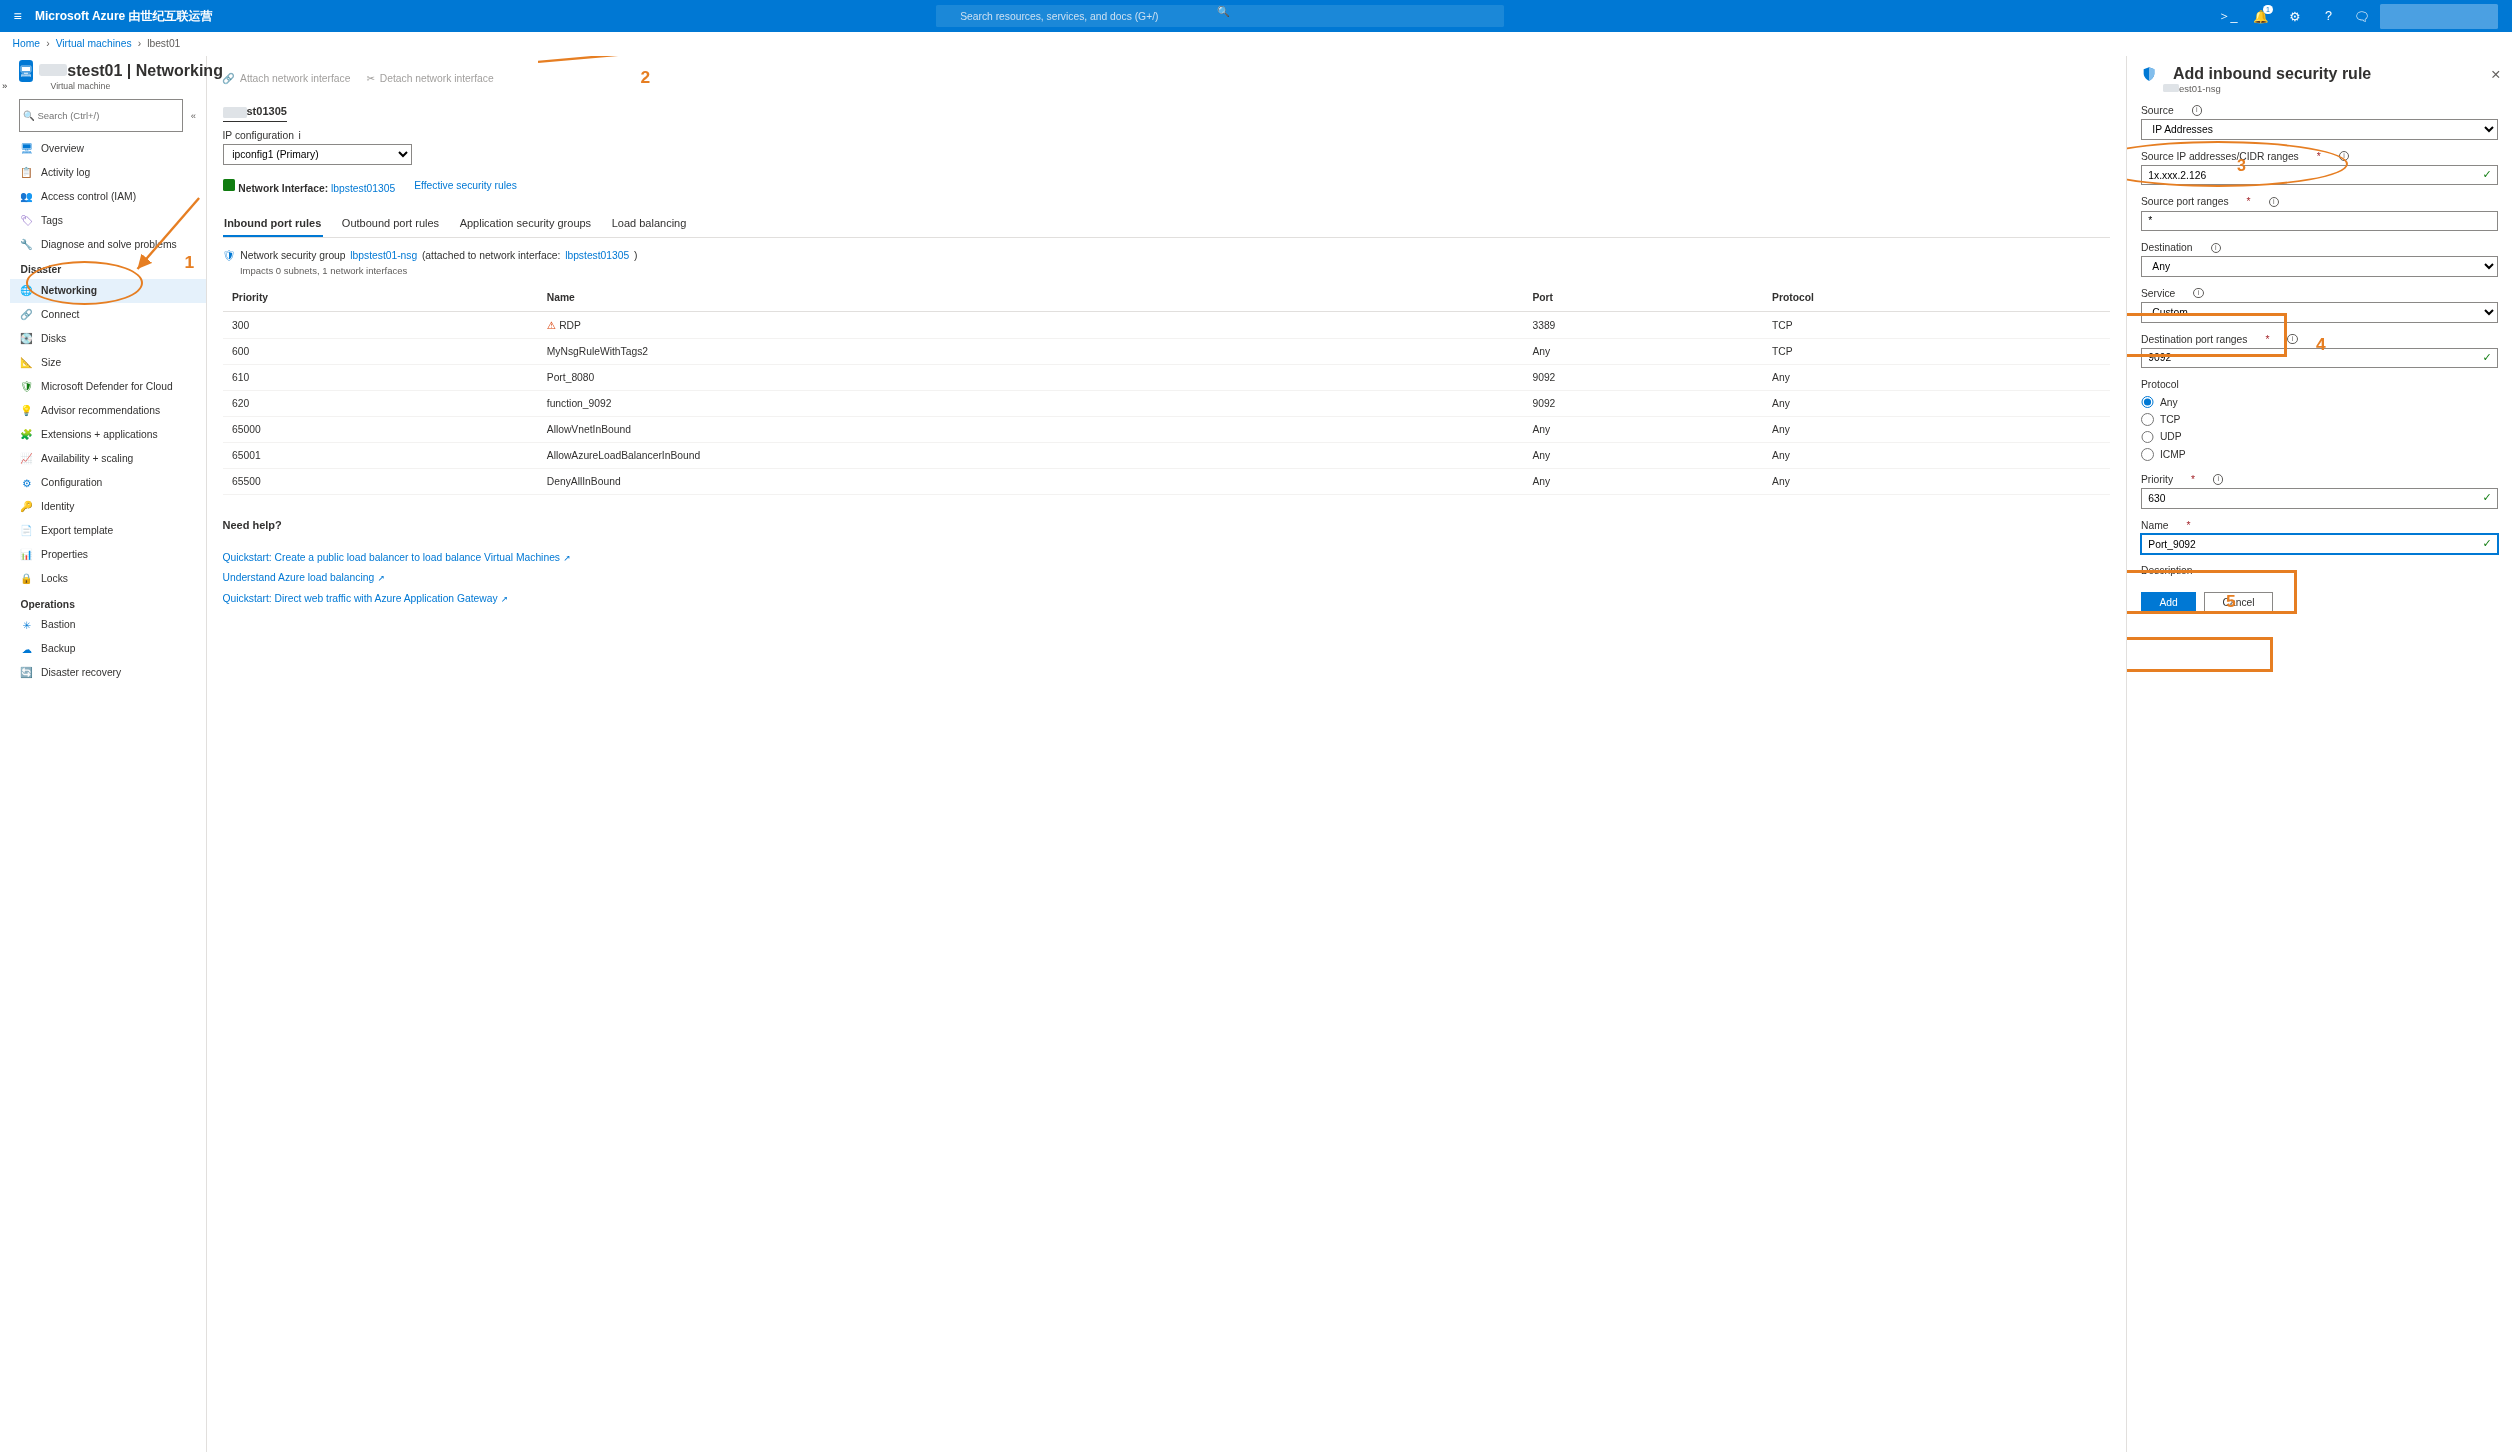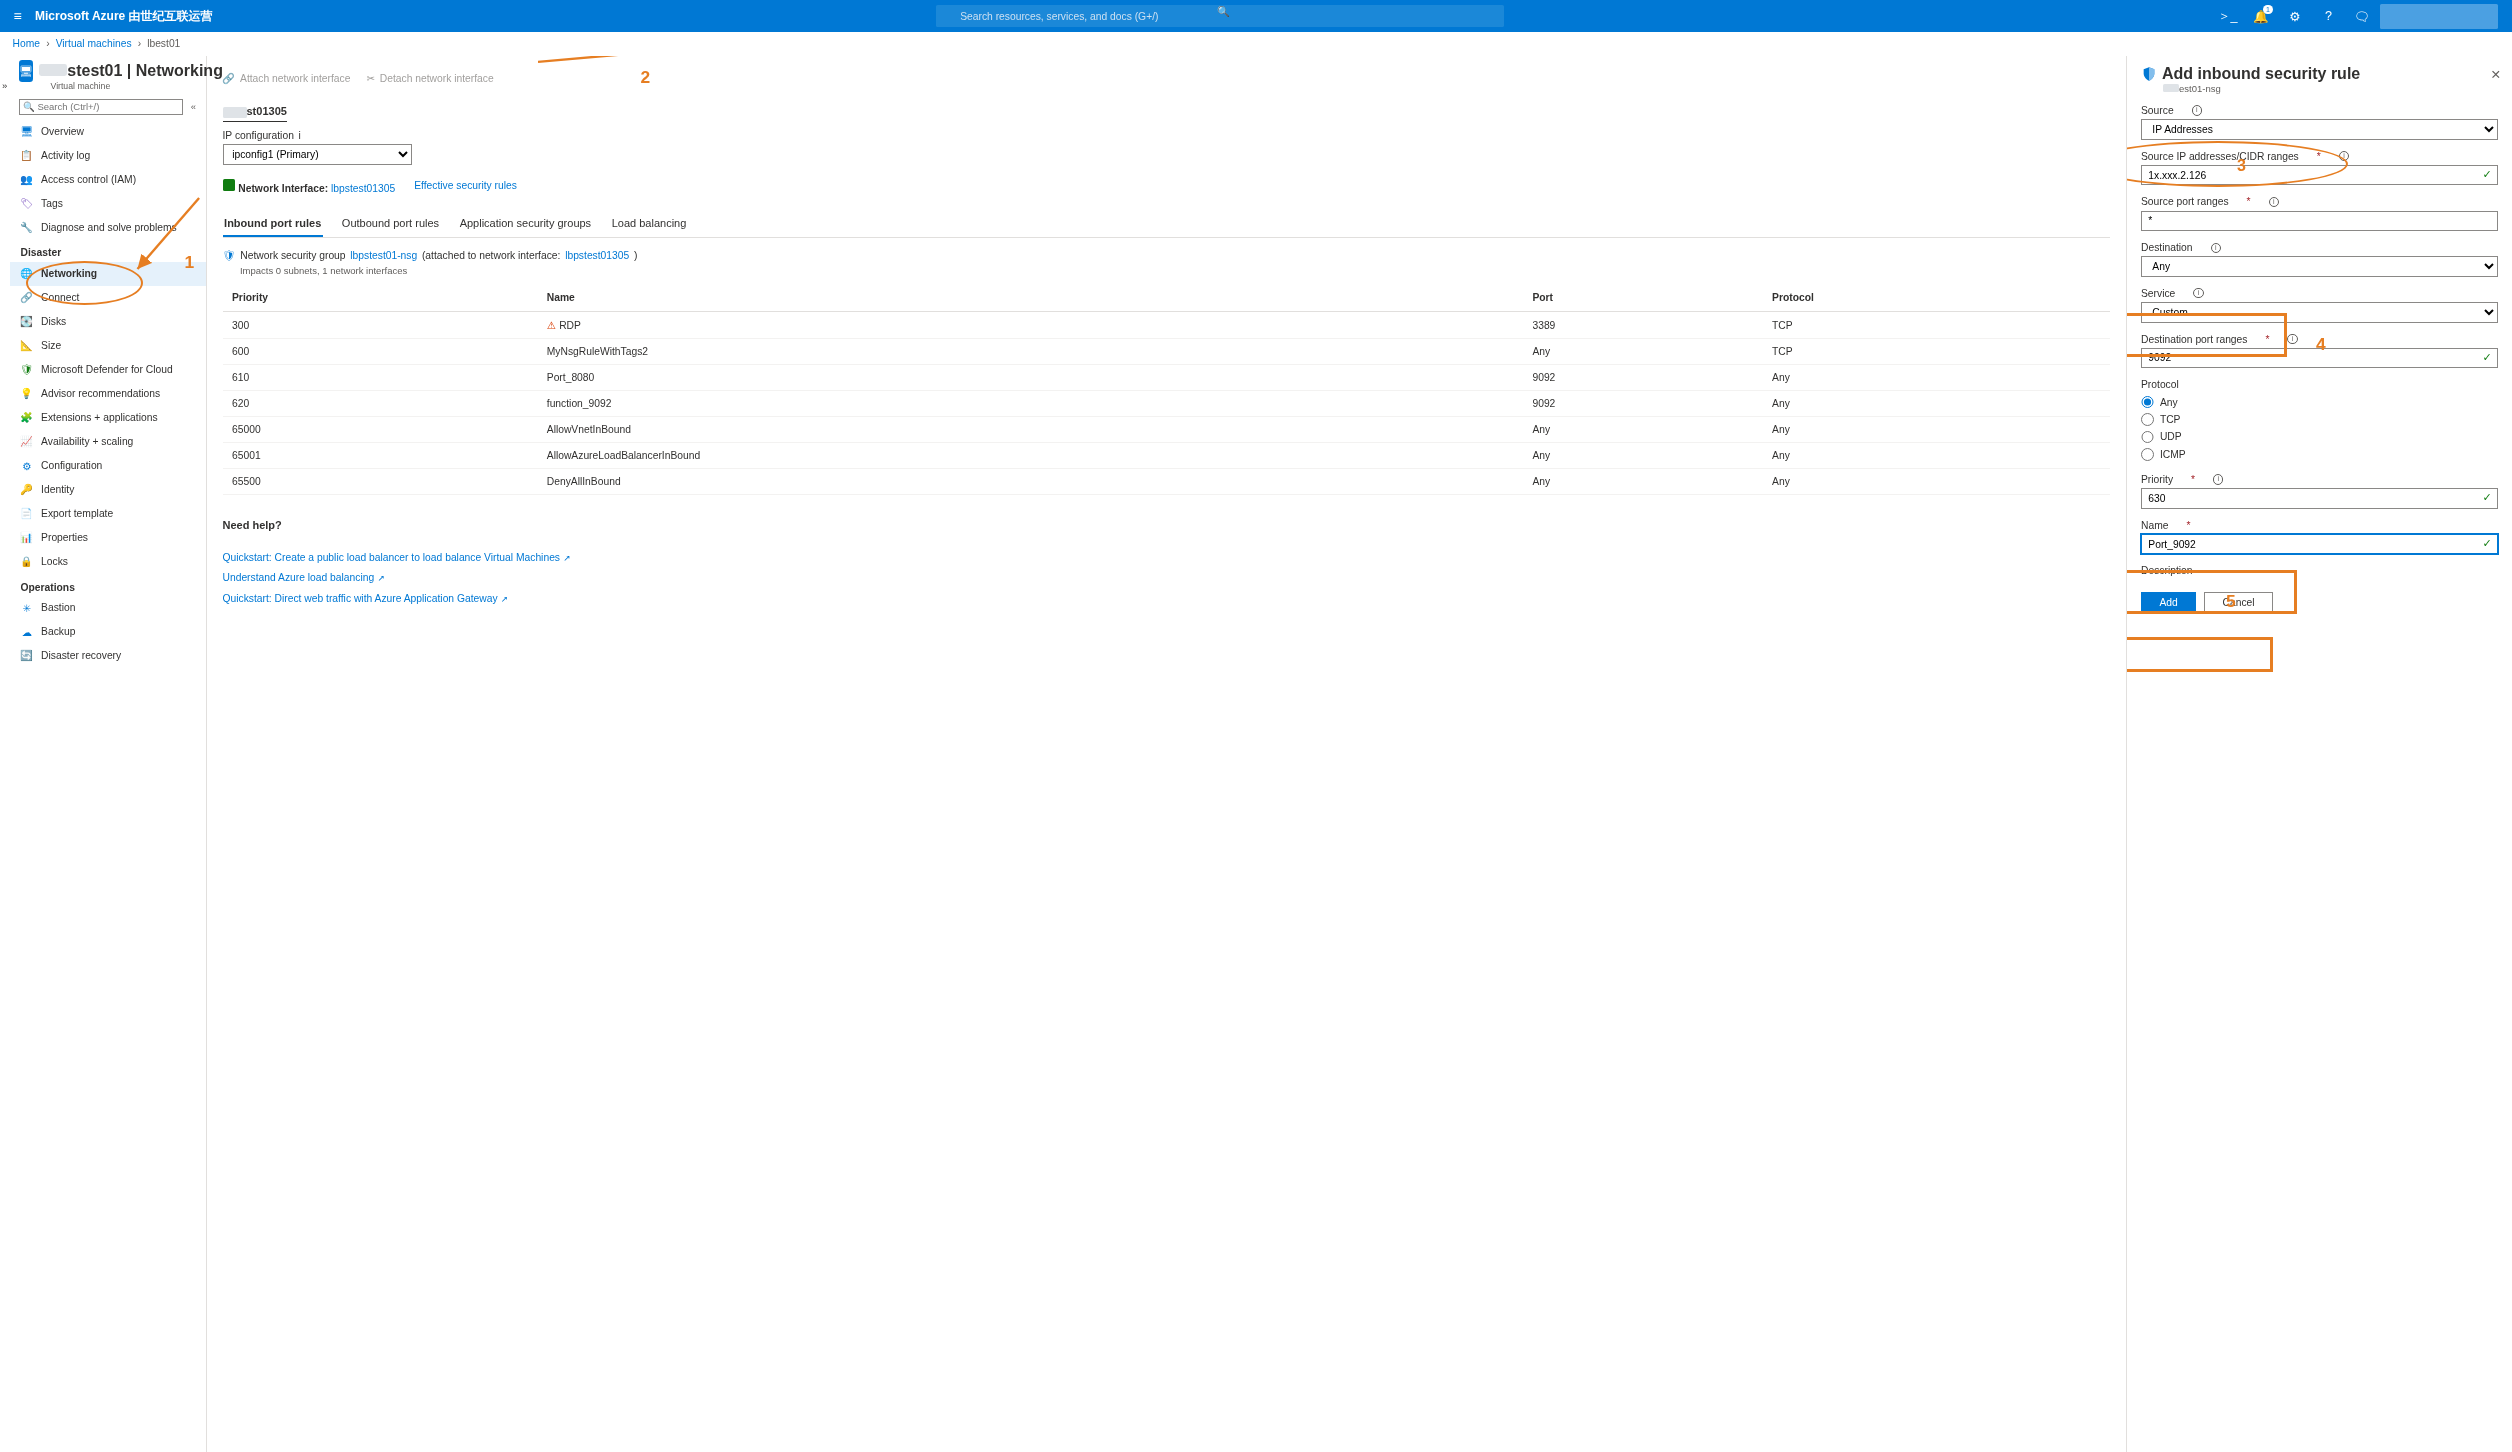--- a/index.html
+++ b/index.html
@@ -30,21 +30,21 @@
 .leftcol .expand { font-size: 9.5px; cursor: pointer; }
 
 
 .blade { width: 197px; border-right: 0.8px solid #e1dfdd; display: flex; flex-direction: column; padding: 0 0 0 0; }
 .blade-head { display: flex; align-items: center; padding: 4.7px 9.5px 0 9.5px; gap: 6.3px; }
 .blade-head .vmicon { width: 22px; height: 22px; background: #0078d4; border-radius: 3.2px; display: inline-flex; align-items: center; justify-content: center; color: #fff; font-size: 11px; }
 .blade-head .blur { background: #dfe3e7; border-radius: 2.4px; width: 28px; height: 12.6px; display: inline-block; }
 .blade-head h2 { font-size: 16px; font-weight: 600; white-space: nowrap; }
 .blade-sub { font-size: 8.7px; color: #605e5c; padding-left: 41px; margin-top: -1.6px; }
 .blade-search { margin: 8px 9.5px 4.7px 9.5px; display: flex; align-items: center; }
-.blade-search input { flex: 1; border: 0.8px solid #8a8886; height: 16px; padding: 0 4.7px 0 17.4px; font-size: 9.5px; }
+.blade-search input { flex: 1; border: 0.8px solid #8a8886; height: 33px; padding: 0 4.7px 0 17.4px; font-size: 9.5px; }
 .blade-search .sicon { position: absolute; margin-left: 4.7px; font-size: 9.5px; color: #605e5c; }
 .blade-search .collapse { margin-left: 8px; font-size: 9.5px; cursor: pointer; color: #605e5c; }
 .nav { overflow-y: auto; flex: 1; }
 .nav .item { display: flex; align-items: center; height: 24px; padding: 0 11px; gap: 8px; cursor: pointer; font-size: 10.3px; }
 .nav .item.active { background: #e5f1fb; font-weight: 600; }
 .nav .item .nicon { width: 12.6px; height: 12.6px; display: inline-flex; align-items: center; justify-content: center; font-size: 10.3px; }
 .nav .section-head { padding: 8px 11px 3.2px 11px; font-weight: 600; font-size: 10.3px; }
 
 
 .content { flex: 1; padding: 8px 16px; overflow-y: auto; position: relative; }
@@ -76,21 +76,21 @@
 .warn { color: #d83b01; margin-right: 3.2px; }
 
 .needhelp { margin-top: 24px; }
 .needhelp h3 { font-size: 11px; font-weight: 600; margin-bottom: 16px; }
 .needhelp a { display: block; color: #0078d4; text-decoration: none; padding: 4.7px 0; font-size: 10.3px; }
 .ext-icon { font-size: 8.7px; margin-left: 3.2px; }
 
 
 .panel { width: 386px; border-left: 0.8px solid #e1dfdd; padding: 9.5px 14px; overflow-y: auto; position: relative; }
 .panel .close { position: absolute; right: 11px; top: 11px; font-size: 12.6px; cursor: pointer; color: #605e5c; }
-.panel h2 { font-size: 16px; font-weight: 600; display: flex; align-items: center; gap: 5px; }
+.panel h2 { font-size: 16px; font-weight: 600; display: flex; align-items: center; gap: 16px; }
 .panel .psub { font-size: 9.5px; color: #605e5c; padding-left: 22px; }
 .panel .shieldbig { width: 16px; height: 16px; display: inline-flex; }
 .field { margin-top: 11px; }
 .field label { font-size: 10.3px; display: flex; align-items: center; gap: 18px; }
 .field .req { color: #a4262c; }
 .field .info { width: 10.3px; height: 10.3px; border: 0.8px solid #605e5c; border-radius: 50%; font-size: 7px; line-height: 8.7px; text-align: center; color: #605e5c; }
 .field select, .field input[type=text] { width: 100%; height: 20.5px; border: 0.8px solid #8a8886; padding: 0 6.3px; margin-top: 3.2px; font-size: 10.3px; background: #fff; }
 .field input.focused { border: 0.8px solid #0078d4; outline: 0.8px solid #0078d4; }
 .field .validwrap { position: relative; }
 .field .validwrap .check { position: absolute; right: 6.3px; top: 6.3px; color: #107c10; font-size: 11px; }

